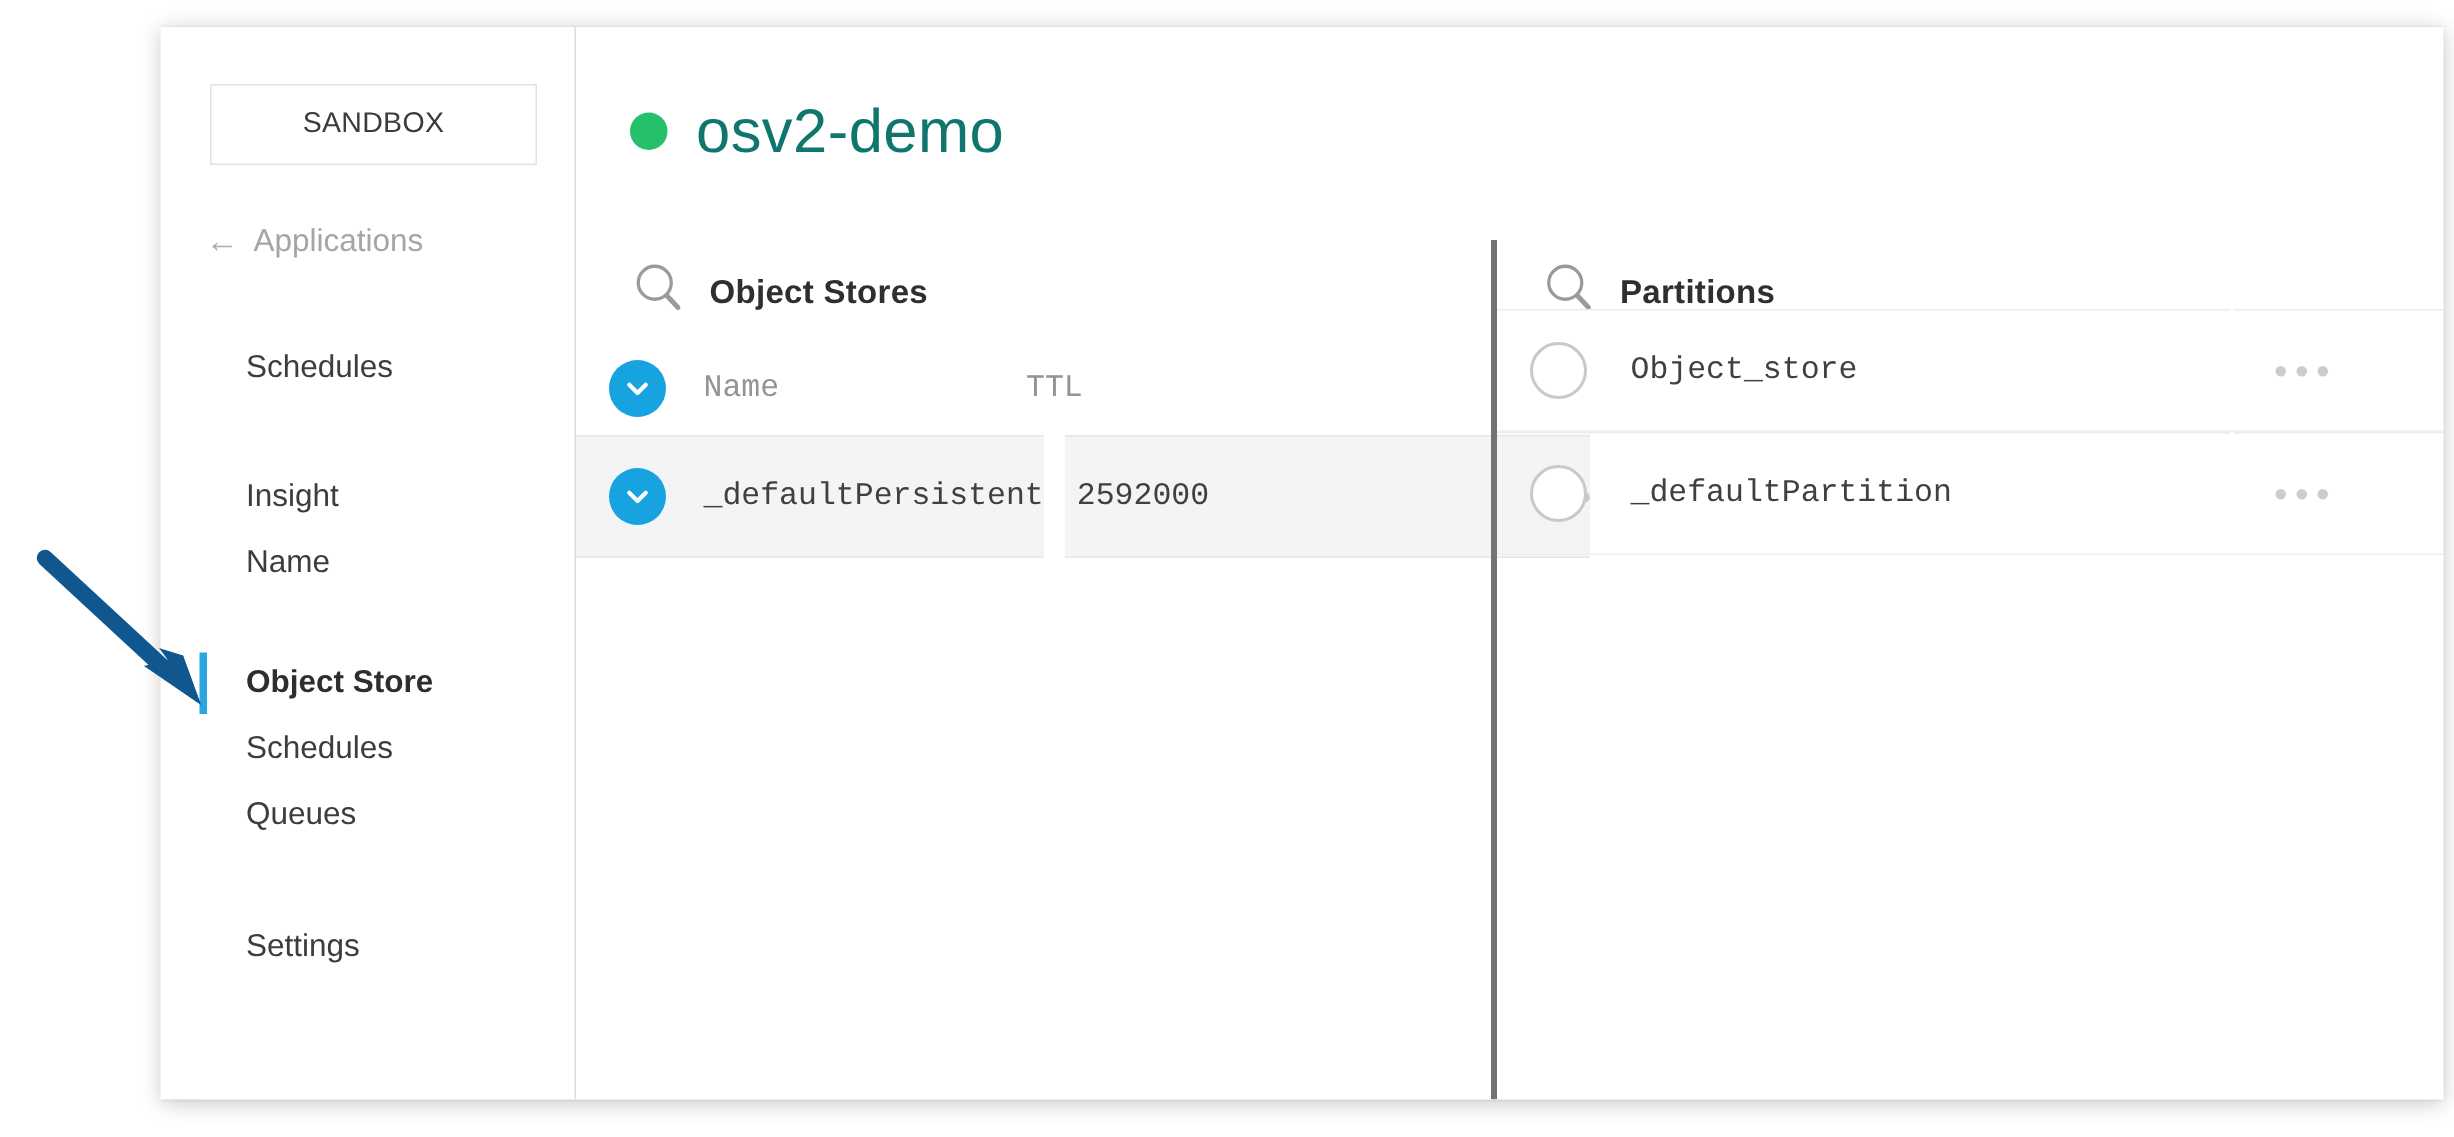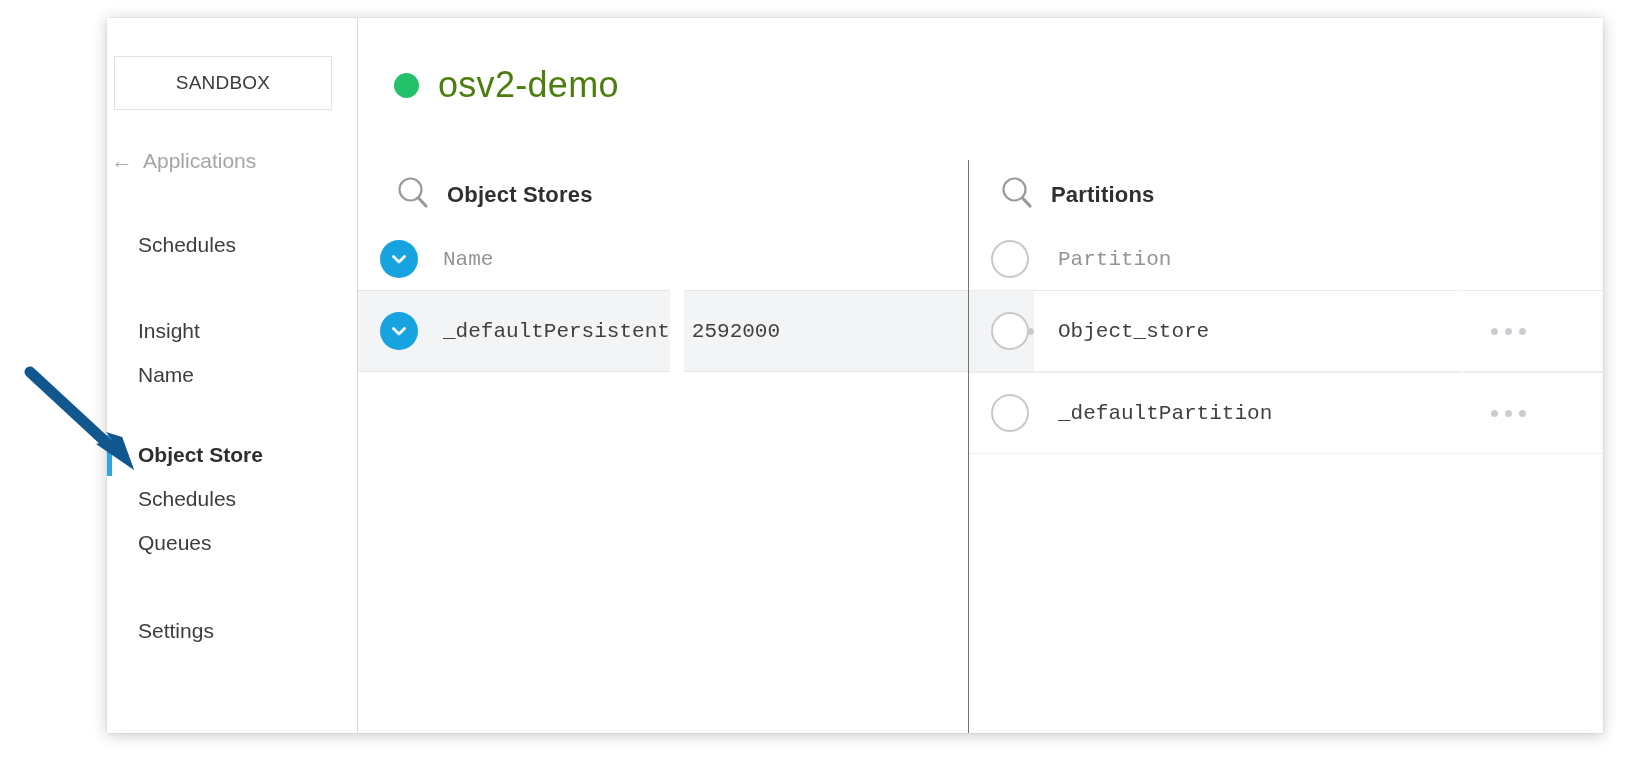--- a/index.html
+++ b/index.html
@@ -23,20 +23,21 @@
   .app-window {
     position: absolute;
     left: 107px;
     top: 18px;
     width: 1496px;
     height: 715px;
     background: #ffffff;
     box-shadow: 0 2px 14px rgba(0,0,0,0.22), 0 0 2px rgba(0,0,0,0.10);
     overflow: hidden;
     display: flex;
+    padding-left: 26px;
   }
 
   
   .sidebar {
     position: relative;
     width: 251px;
     height: 100%;
     background: #ffffff;
     border-right: 1px solid #dcdcdc;
     flex: 0 0 251px;
@@ -134,22 +135,22 @@
     gap: 19px;
   }
   .status-dot {
     width: 25px;
     height: 25px;
     border-radius: 50%;
     background: #25c16a;
     display: block;
   }
   .page-title {
-    font-size: 36px;
-    color: #4d7c0f;
+    font-size: 41px;
+    color: #0f766e;
     letter-spacing: 0.3px;
   }
 
   
   .panels {
     position: absolute;
     left: 0;
     top: 142px;
     right: 0;
     bottom: 0;
@@ -157,21 +158,21 @@
   }
 
   .panel {
     position: relative;
     height: 100%;
     box-sizing: border-box;
   }
   .panel-stores { width: 610px; flex: 0 0 610px; }
   .panel-partitions {
     flex: 1 1 auto;
-    border-left: 1px solid #737373;
+    border-left: 4px solid #737373;
   }
 
   .panel-head {
     display: flex;
     align-items: center;
     gap: 16px;
     padding-left: 37px;
     padding-top: 23px;
     height: 46px;
     box-sizing: border-box;
@@ -392,20 +393,23 @@
               <div class="cell c-check">
                 <span class="check-circle">
                   <svg width="20" height="20" viewBox="0 0 20 20">
                     <polyline points="4.5,7.5 10,13 15.5,7.5" fill="none" stroke="#ffffff" stroke-width="2.8" stroke-linecap="round" stroke-linejoin="round"></polyline>
                   </svg>
                 </span>
               </div>
               <div class="cell c-name">
                 <span class="col-head">Name</span>
               </div>
+              <div class="cell c-ttl">
+                <span class="col-head">TTL</span>
+              </div>
               <div class="cell c-menu"></div>
             </div>
 
             <div class="table-row tbody-row selected">
               <div class="cell c-check">
                 <span class="check-circle">
                   <svg width="20" height="20" viewBox="0 0 20 20">
                     <polyline points="4.5,7.5 10,13 15.5,7.5" fill="none" stroke="#ffffff" stroke-width="2.8" stroke-linecap="round" stroke-linejoin="round"></polyline>
                   </svg>
                 </span>
@@ -435,29 +439,20 @@
               <svg width="36" height="36" viewBox="0 0 36 36">
                 <circle cx="15.5" cy="14.5" r="11" fill="none" stroke="#9a9a9a" stroke-width="2.2"></circle>
                 <line x1="23.5" y1="23" x2="31" y2="31" stroke="#9a9a9a" stroke-width="3.2" stroke-linecap="round"></line>
               </svg>
             </span>
             <span class="panel-title">Partitions</span>
           </div>
 
           <div class="table partitions">
 
-            <div class="table-row thead">
-              <div class="cell c-check">
-                <span class="radio-circle"></span>
-              </div>
-              <div class="cell c-name">
-                <span class="col-head">Partition</span>
-              </div>
-              <div class="cell c-menu"></div>
-            </div>
 
             <div class="table-row tbody-row">
               <div class="cell c-check">
                 <span class="radio-circle"></span>
               </div>
               <div class="cell c-name">
                 <span class="cell-text">Object_store</span>
               </div>
               <div class="cell c-menu">
                 <span class="dots">

